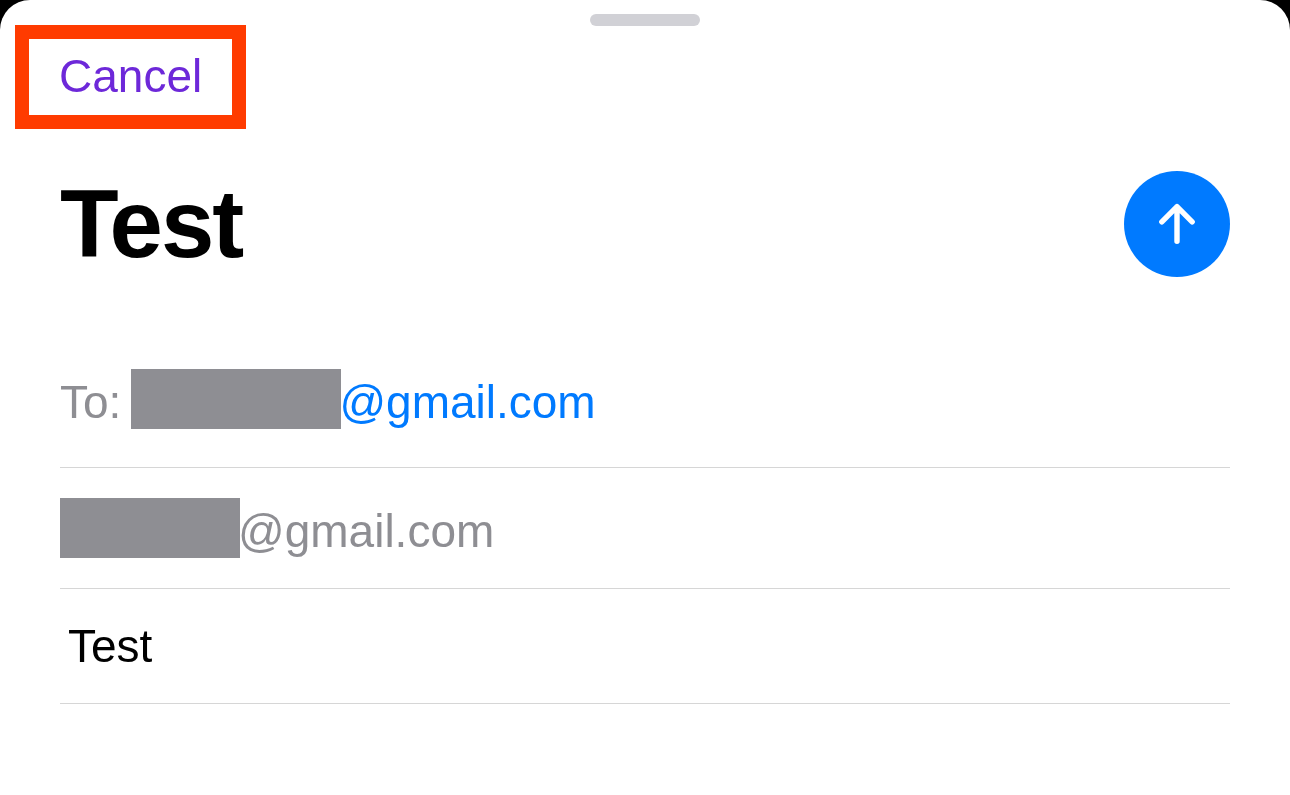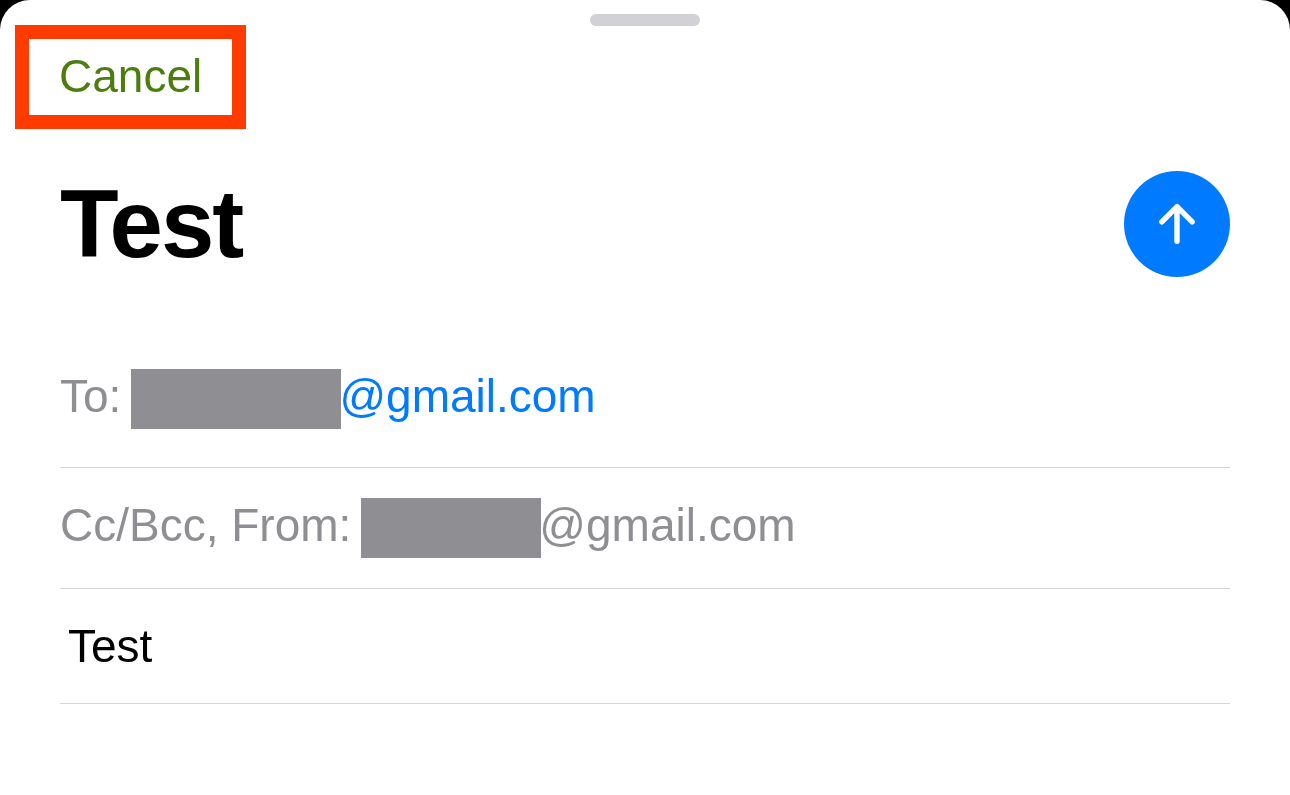--- a/index.html
+++ b/index.html
@@ -51,21 +51,21 @@
       padding-left: 15px;
     }
 
     .cancel-highlight {
       display: inline-block;
       border: 14px solid #ff3b00;
       padding: 10px 30px 12px 30px;
     }
 
     .cancel-button {
-      color: #4d7c0f;
+      color: #6d28d9;
       font-size: 46px;
       font-weight: 400;
       background: none;
       border: none;
       cursor: pointer;
     }
 
     .title-row {
       display: flex;
       justify-content: space-between;
@@ -101,21 +101,21 @@
       stroke-linecap: round;
       stroke-linejoin: round;
     }
 
     .fields {
       padding: 90px 60px 0 60px;
     }
 
     .field-row {
       display: flex;
-      align-items: flex-start;
+      align-items: flex-end;
       padding: 30px 0;
       border-bottom: 1px solid #d6d6d6;
       font-size: 46px;
     }
 
     .field-row:first-child {
       padding-top: 0;
       padding-bottom: 38px;
     }
 
@@ -181,21 +181,20 @@
 
 <div class="fields">
 
   <div class="field-row">
     <span class="field-label">To:</span>
     <span class="redacted w1"></span>
     <span class="to-value">@gmail.com</span>
   </div>
 
   <div class="field-row">
-    <span class="field-label">Cc/Bcc, From:</span>
     <span class="redacted w2"></span>
     <span class="from-value">@gmail.com</span>
   </div>
 
   <div class="field-row">
     <span class="subject-value">Test</span>
   </div>
 
 </div>
 

